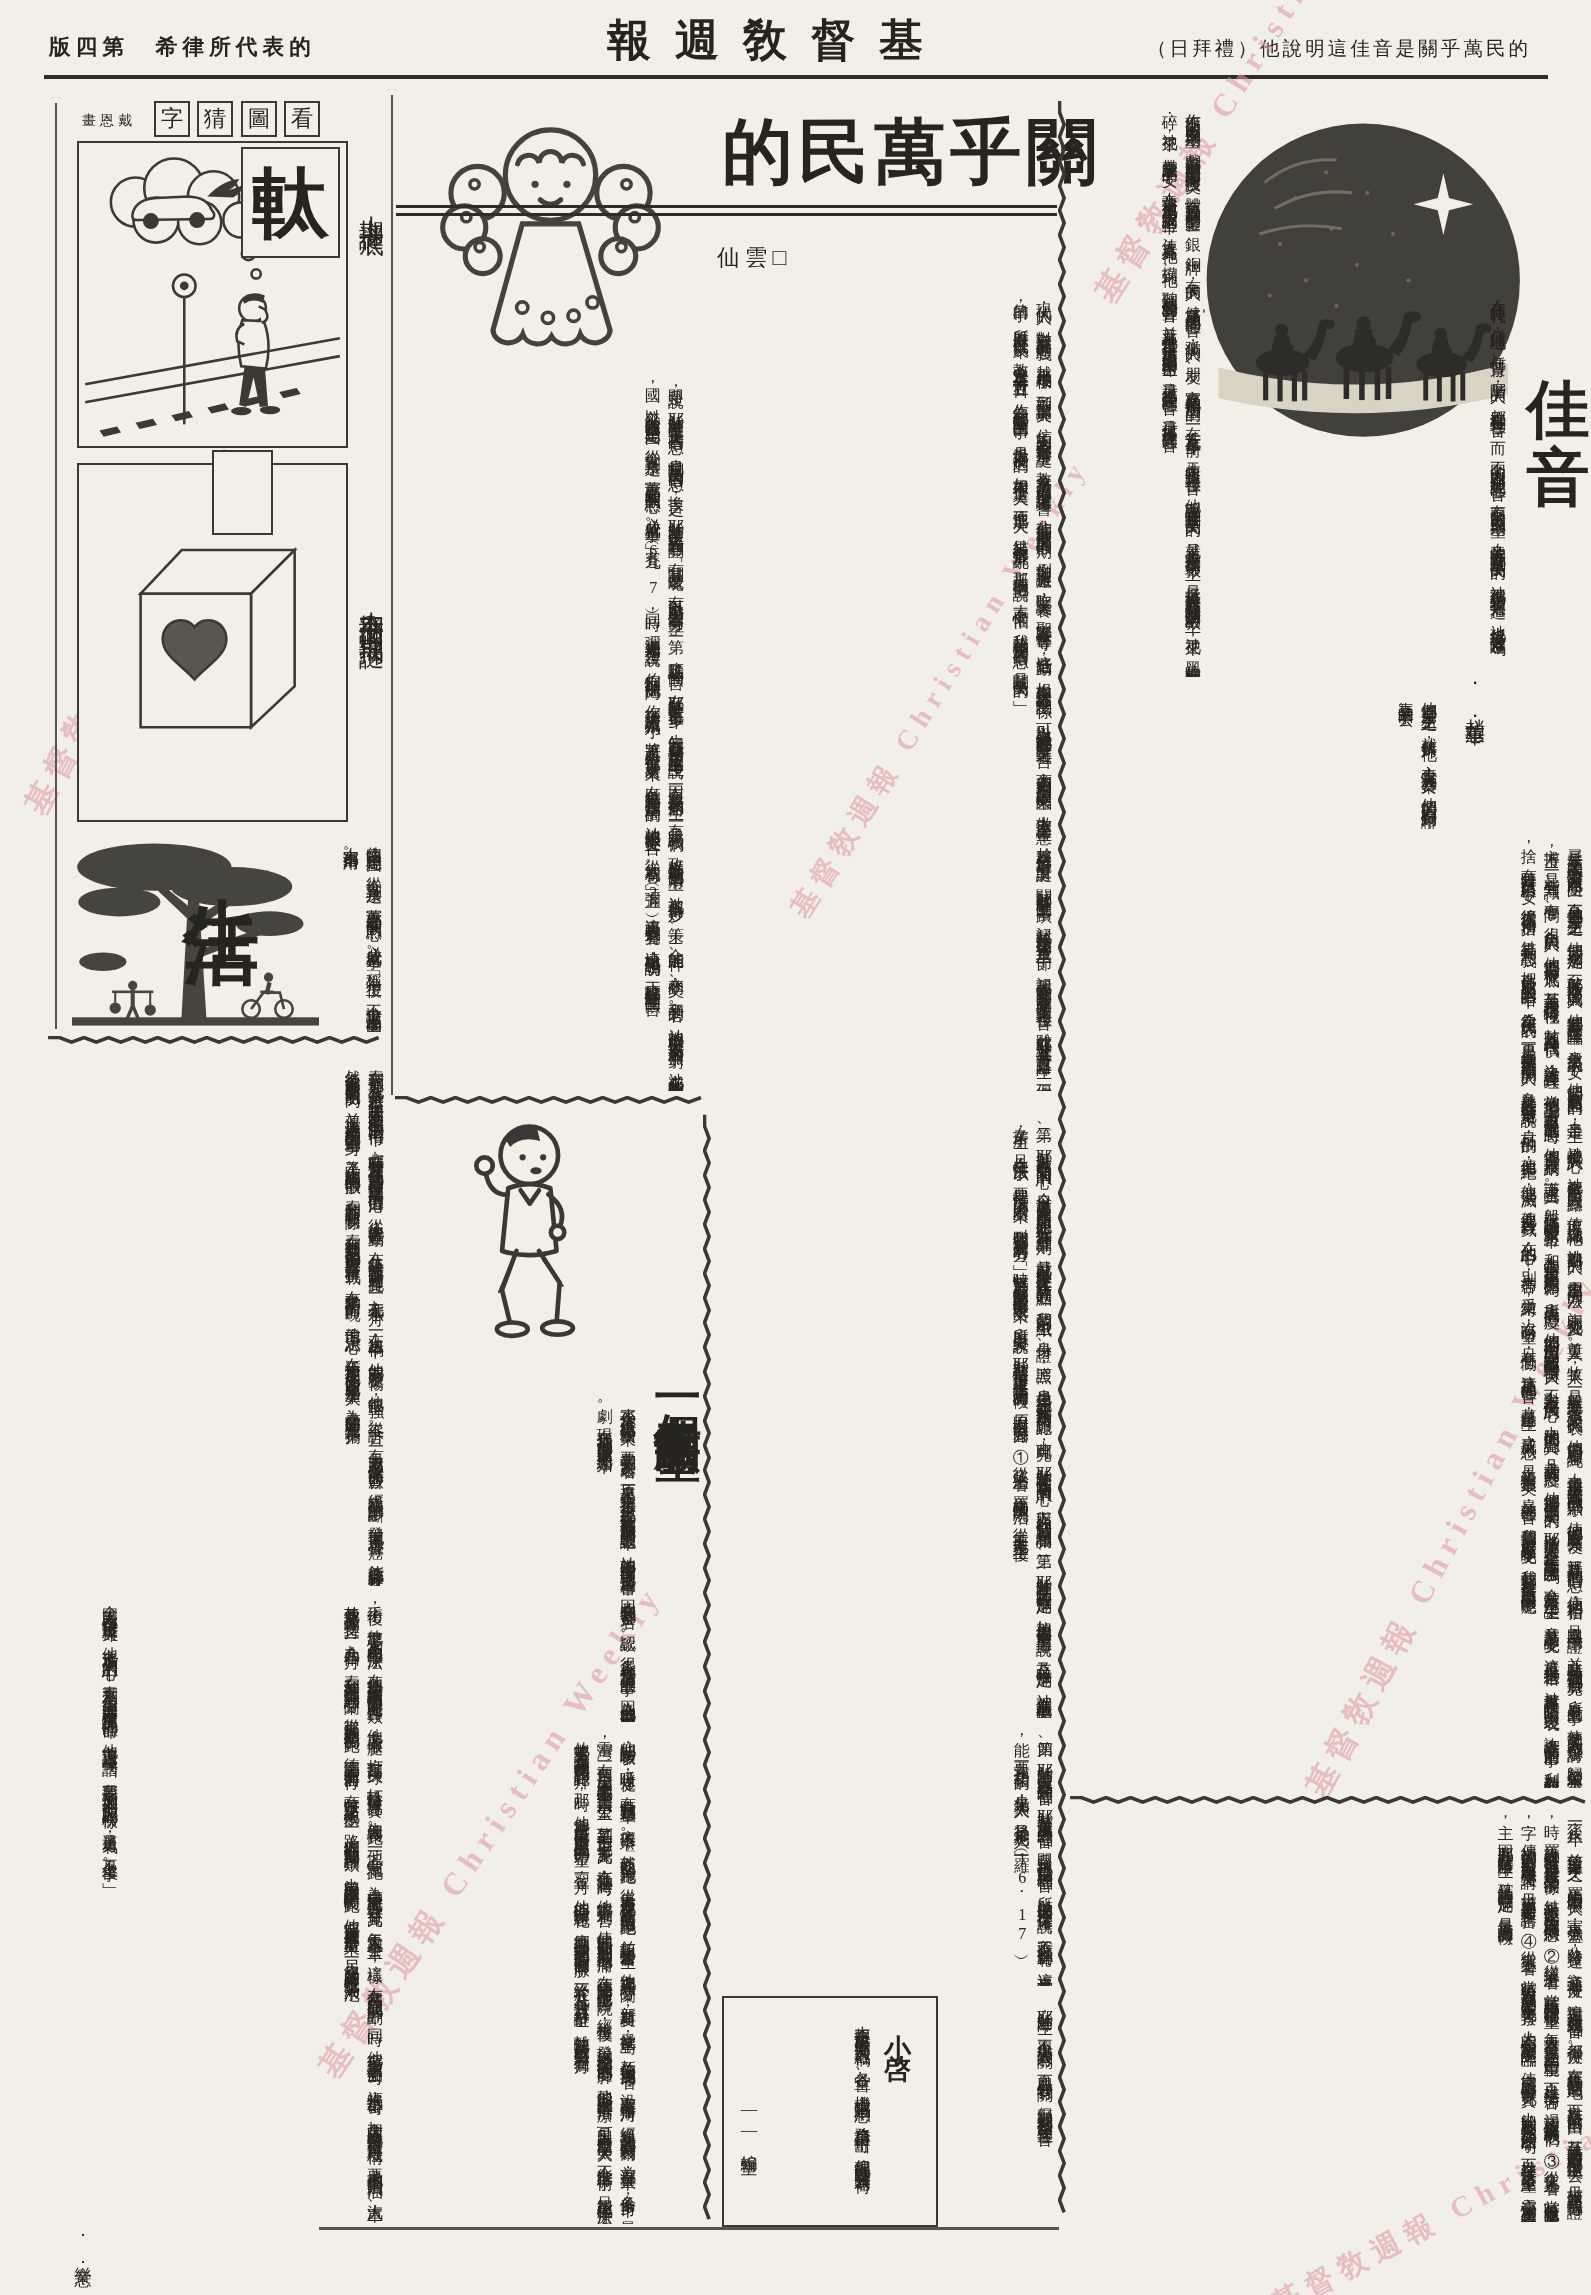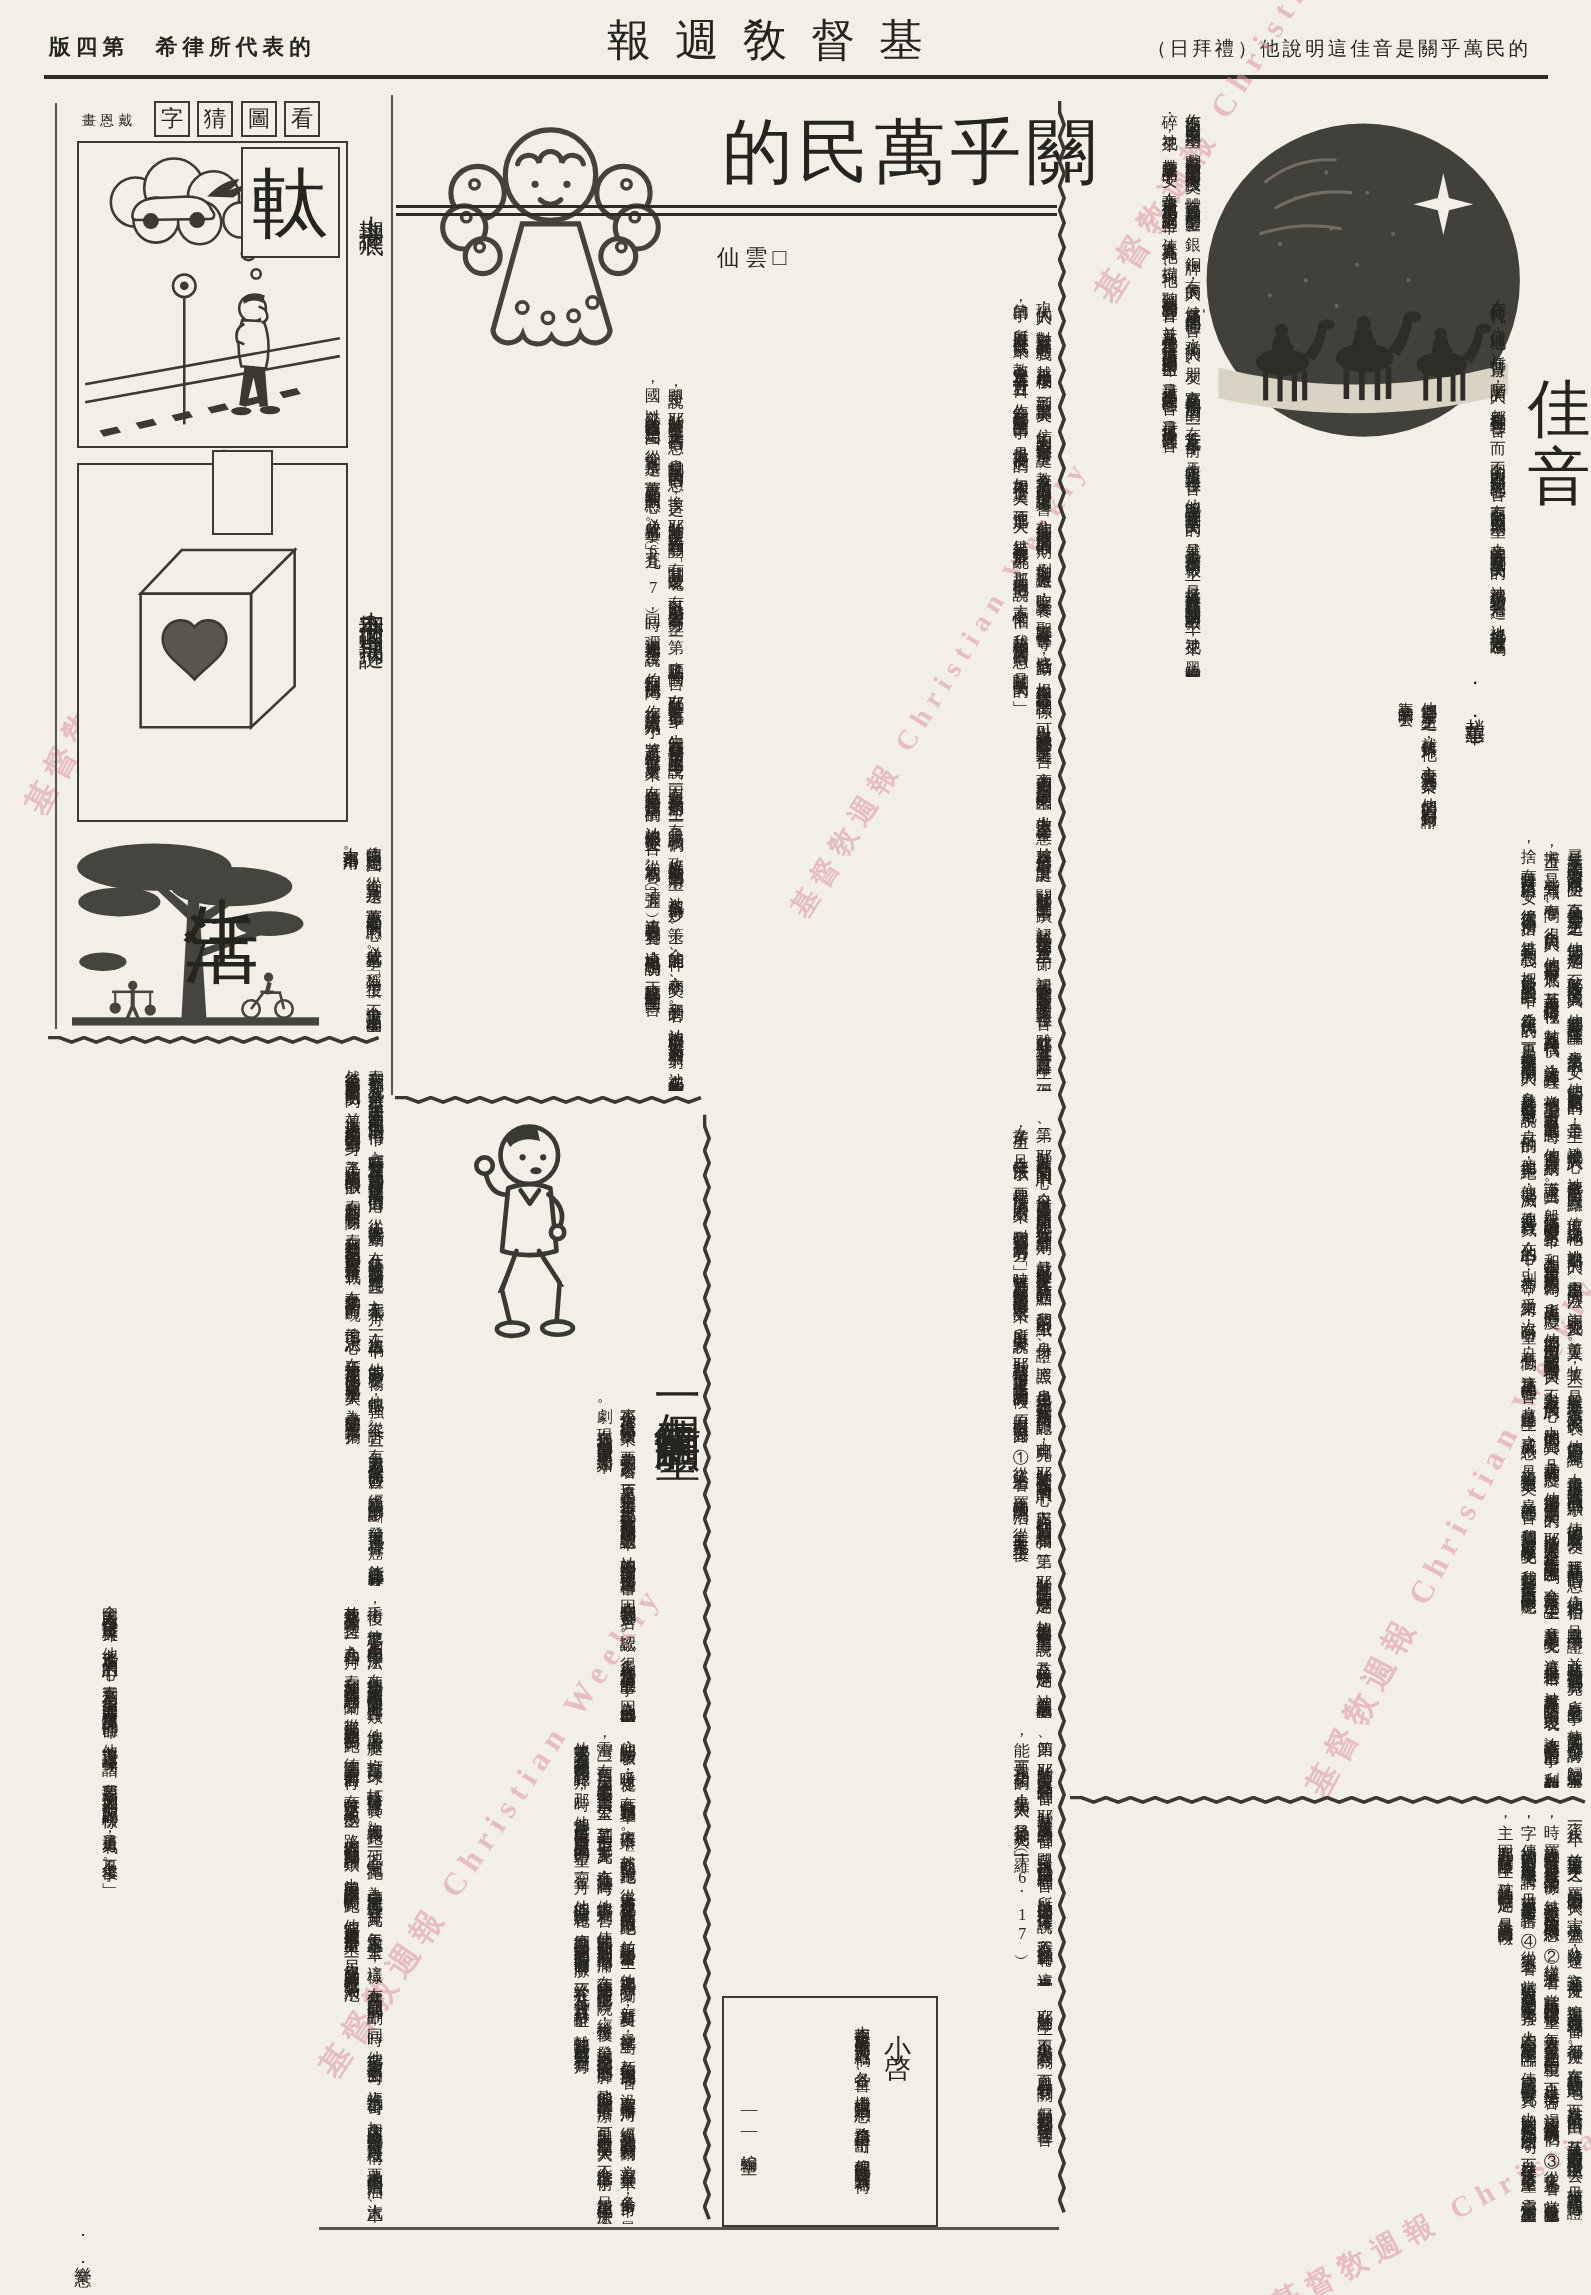--- a/index.html
+++ b/index.html
@@ -9,21 +9,21 @@
   .abs{position:absolute;}
   .vt{writing-mode:vertical-rl;text-orientation:upright;overflow:hidden;
       font-size:16px;line-height:1.45;letter-spacing:2.1px;text-align:left;}
   .vt-big{writing-mode:vertical-rl;text-orientation:upright;overflow:hidden;}
   .hline{background:#2f2c26;}
   .thinline{background:#57534b;}
   .boxed{border:2.1px solid #3c3933;background:#f2efe7;}
   .wm{position:absolute;color:#de97a0;opacity:.55;font-weight:bold;
       font-family:"Liberation Serif", serif;font-size:32px;letter-spacing:8.2px;white-space:nowrap;
       transform-origin:left top;pointer-events:none;}
-  .headline-h{font-weight:normal;font-family:"DejaVu Serif", serif;}
+  .headline-h{font-weight:bold;font-family:"DejaVu Serif", serif;}
   .doubledrule{border-top:3.1px solid #2f2c26;border-bottom:3.1px solid #2f2c26;height:4.6px;}
   svg{display:block;}
 </style>
 </head>
 <body>
 
 <div id="page">
 
   <div class="abs" style="left:49px;top:32px;font-size:21.6px;letter-spacing:5.1px;font-weight:bold;">版四第　希律所代表的</div>
   <div class="abs headline-h" style="left:607px;top:11.3px;font-size:44px;letter-spacing:24px;">報週敎督基</div>

